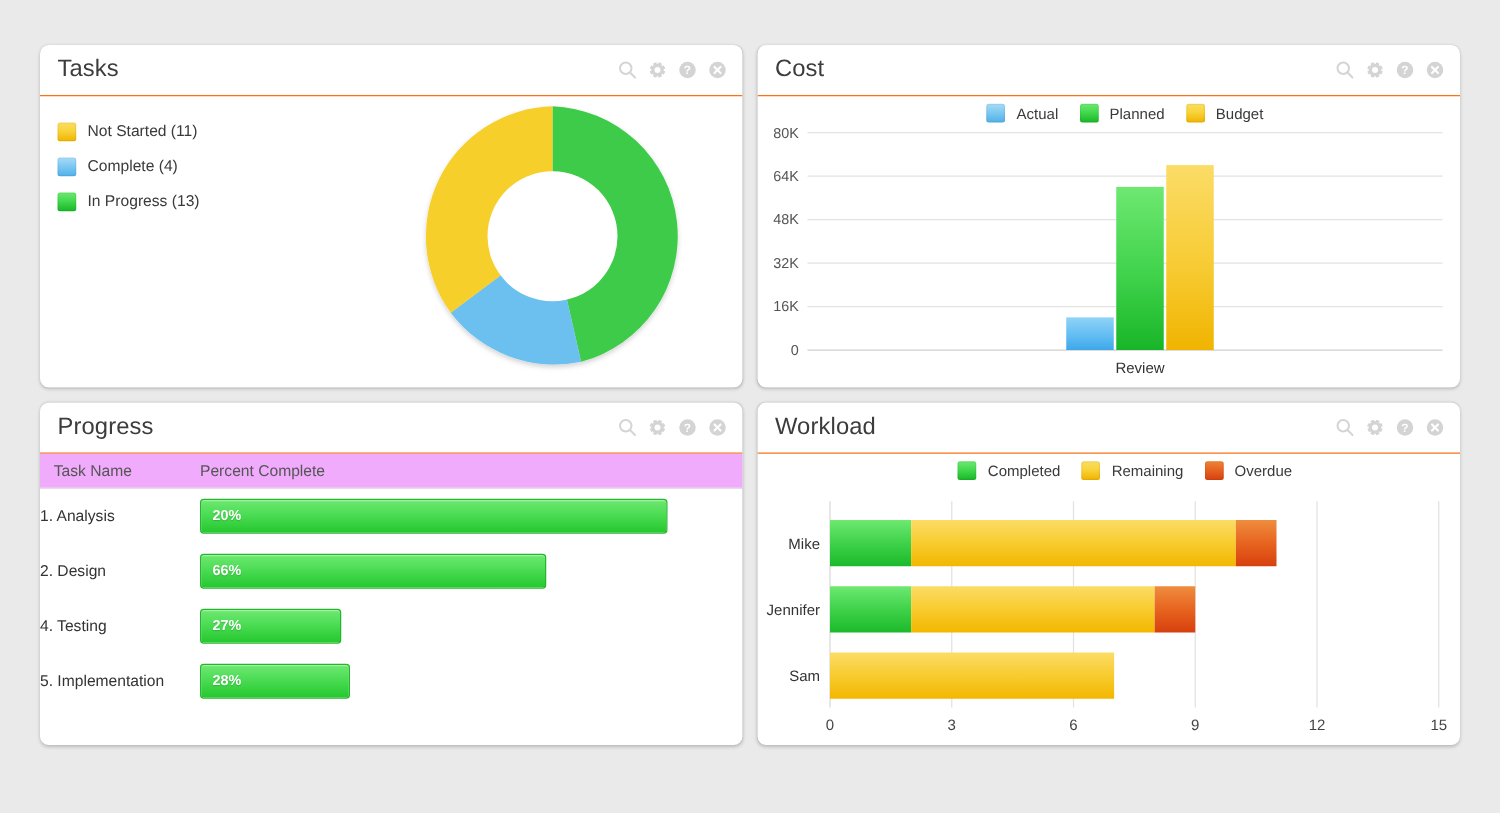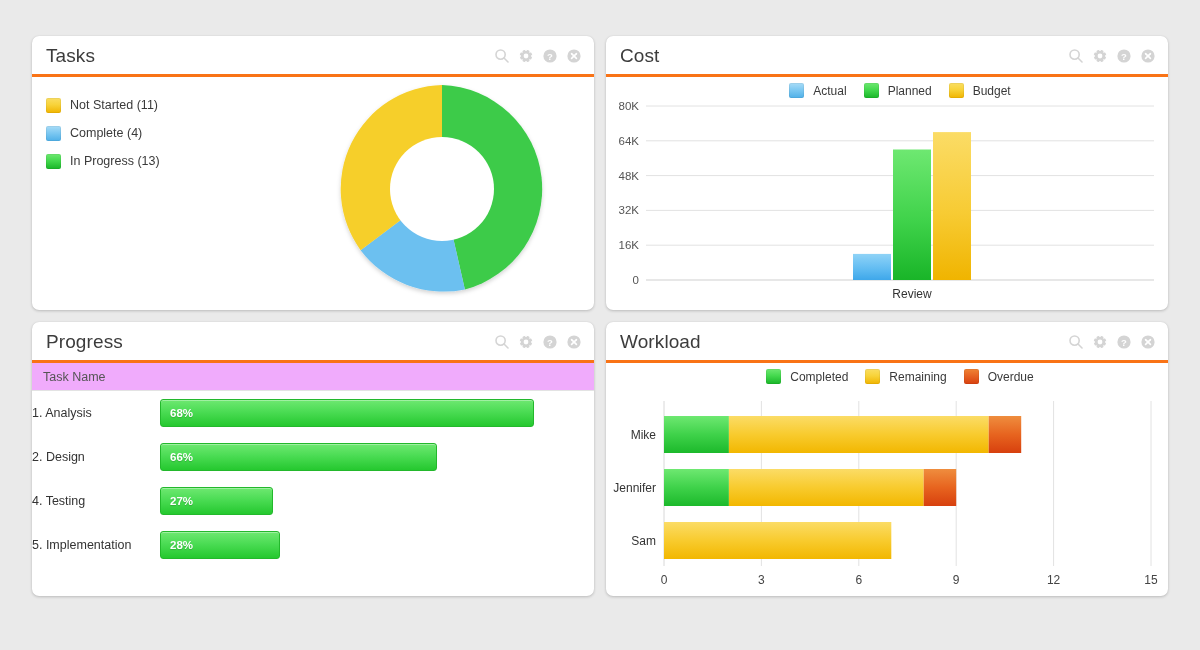--- a/index.html
+++ b/index.html
@@ -18,21 +18,21 @@
     box-shadow: 0 1px 3px rgba(0,0,0,0.20), 0 0 1px rgba(0,0,0,0.10);
     overflow: hidden;
   }
   #panel-tasks    { left: 32px;  top: 36px;  width: 562px; height: 274px; }
   #panel-cost     { left: 606px; top: 36px;  width: 562px; height: 274px; }
   #panel-progress { left: 32px;  top: 322px; width: 562px; height: 274px; }
   #panel-workload { left: 606px; top: 322px; width: 562px; height: 274px; }
 
   .panel-header {
     position: relative; height: 41px;
-    border-bottom: 3px solid #f97316;
+    border-bottom: 1px solid #f97316;
   }
   .panel-title {
     position: absolute; left: 14px; top: 9px;
     font-size: 19px; color: #3c3c3c; font-weight: 400;
     letter-spacing: .1px;
   }
   .panel-icons {
     position: absolute; right: 12px; top: 12px;
     display: flex; gap: 8px; align-items: center;
   }
@@ -337,27 +337,28 @@
                 <line x1="10.4" y1="5.6" x2="5.6" y2="10.4"></line>
               </g>
             </svg>
           </span>
       </div>
     </div>
     <div class="panel-body">
       <div class="ptable">
         <div class="ptable-head">
           <div class="th th-name">Task Name</div>
+          <div class="th th-pct">Percent Complete</div>
         </div>
 
         <div class="prow">
           <div class="task-name">1. Analysis</div>
           <div class="pbar-cell">
             <div class="pbar" style="width:89%">
-              <span class="pval">68%</span>
+              <span class="pval">20%</span>
             </div>
           </div>
         </div>
 
         <div class="prow">
           <div class="task-name">2. Design</div>
           <div class="pbar-cell">
             <div class="pbar" style="width:66%">
               <span class="pval">66%</span>
             </div>

